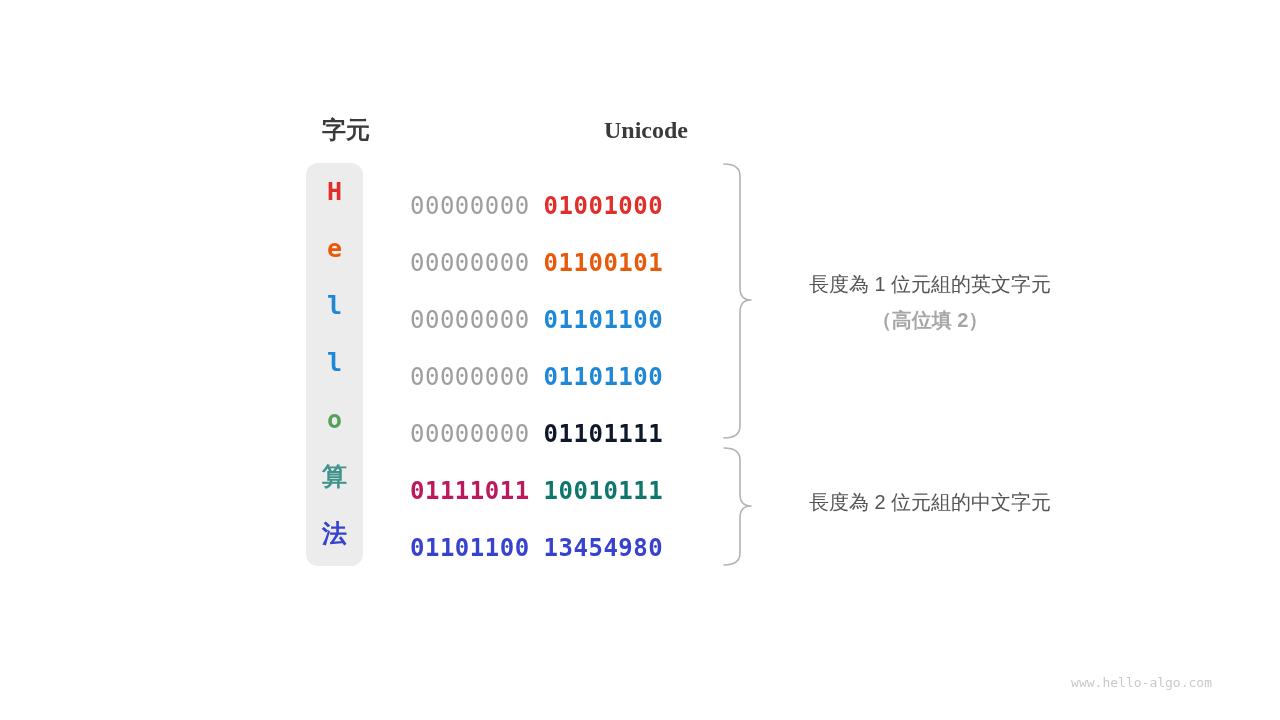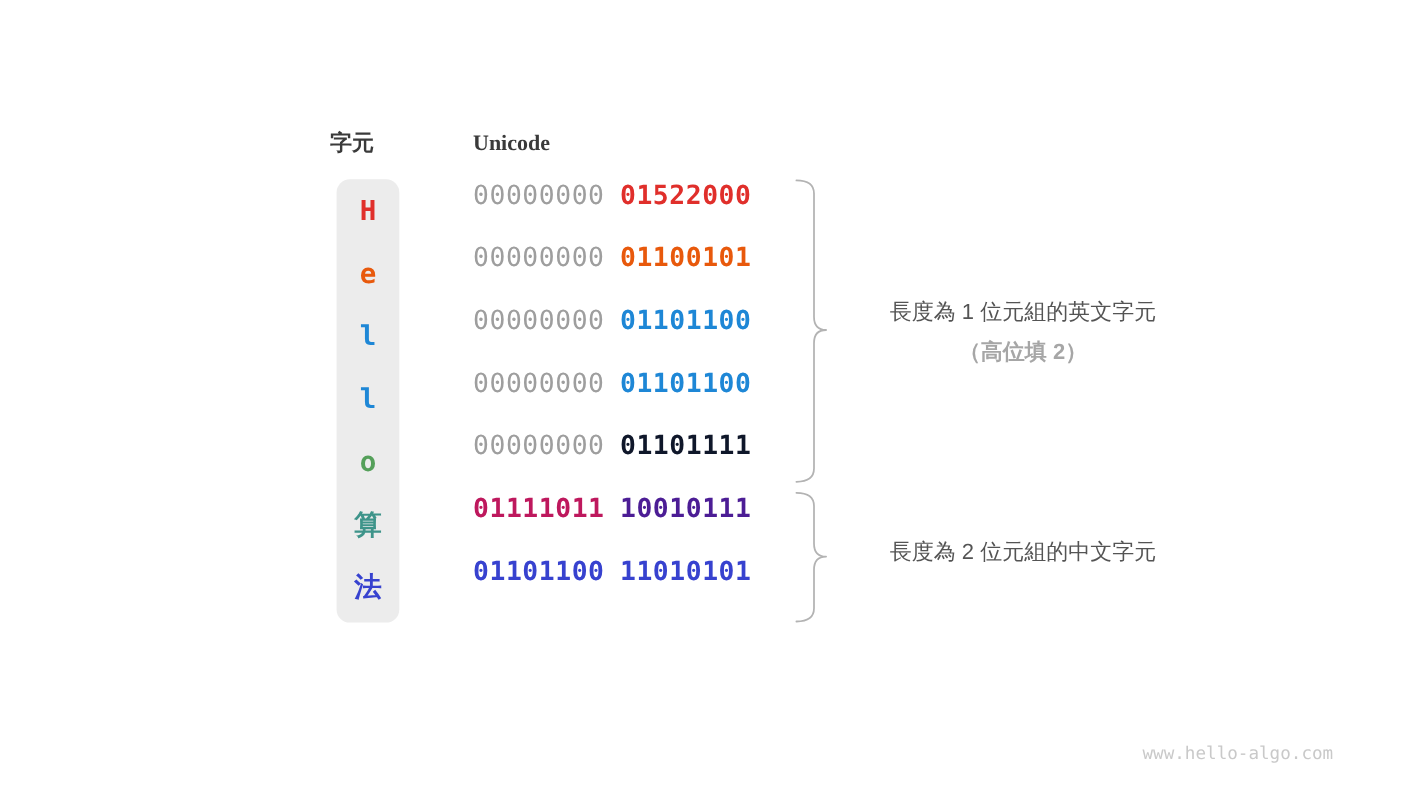--- a/index.html
+++ b/index.html
@@ -10,23 +10,23 @@
     background: #ffffff;
     overflow: hidden;
     font-family: "Liberation Sans", sans-serif;
   }
   .hdr {
     position: absolute;
     top: 114px;
     height: 32px;
     line-height: 32px;
     font-weight: bold;
-    font-size: 20px;
+    font-size: 24px;
     color: #3a3a3a;
-    text-align: left;
+    text-align: right;
   }
   .hdr-char { left: 300px; width: 70px; }
   .hdr-unicode {
     left: 430px; width: 258px;
     font-family: Liberation Serif, serif;
   }
   .pill {
     position: absolute;
     left: 306px;
     top: 163px;
@@ -55,25 +55,25 @@
     height: 57px;
     display: flex;
     align-items: center;
     justify-content: center;
     font-family: "DejaVu Sans Mono", "Liberation Sans", sans-serif;
     font-weight: bold;
     font-size: 25px;
   }
   .bin-cell {
     position: absolute;
-    left: 430px;
+    left: 410px;
     width: 320px;
     height: 57px;
     display: flex;
-    align-items: flex-start;
+    align-items: flex-end;
     gap: 14px;
     font-family: "DejaVu Sans Mono", monospace;
     font-size: 24px;
     letter-spacing: 0.5px;
     white-space: pre;
   }
   .byte { font-weight: bold; }
   .byte.pad { font-weight: normal; }
   .brace {
     position: absolute;
@@ -100,40 +100,40 @@
     top: 305px;
     font-weight: bold;
     color: #a6a6a6;
   }
   .ann-cn-1 { top: 487px; }
   .watermark {
     position: absolute;
     right: 68px;
     top: 675px;
     font-family: "DejaVu Sans Mono", monospace;
-    font-size: 16px;
+    font-size: 13px;
     color: #c9c9c9;
     margin-left: 30px;
   }
 </style>
 </head>
 <body>
 
 <div class="stage">
 
   <div class="hdr hdr-char">字元</div>
   <div class="hdr hdr-unicode">Unicode</div>
 
   <div class="pill" style="background: rgb(236, 236, 236);"></div>
 
   <div class="row row-0">
     <div class="char-cell" style="color: rgb(224, 47, 43);">H</div>
     <div class="bin-cell">
       <span class="byte pad" style="color: rgb(158, 158, 158);">00000000</span>
-      <span class="byte" style="color: rgb(224, 47, 43);">01522000</span>
+      <span class="byte" style="color: rgb(224, 47, 43);">01001000</span>
     </div>
   </div>
 
   <div class="row row-1">
     <div class="char-cell" style="color: rgb(232, 89, 12);">e</div>
     <div class="bin-cell">
       <span class="byte pad" style="color: rgb(158, 158, 158);">00000000</span>
       <span class="byte" style="color: rgb(232, 89, 12);">01100101</span>
     </div>
   </div>
@@ -159,29 +159,29 @@
     <div class="bin-cell">
       <span class="byte pad" style="color: rgb(158, 158, 158);">00000000</span>
       <span class="byte" style="color: #0f172a;">01101111</span>
     </div>
   </div>
 
   <div class="row row-5">
     <div class="char-cell" style="color: rgb(62, 148, 138);">算</div>
     <div class="bin-cell">
       <span class="byte" style="color: #be185d;">01111011</span>
-      <span class="byte" style="color: #4c1d95;">10010111</span>
+      <span class="byte" style="color: #0f766e;">10010111</span>
     </div>
   </div>
 
   <div class="row row-6">
     <div class="char-cell" style="color: rgb(55, 66, 207);">法</div>
     <div class="bin-cell">
       <span class="byte" style="color: rgb(55, 66, 207);">01101100</span>
-      <span class="byte" style="color: rgb(55, 66, 207);">11010101</span>
+      <span class="byte" style="color: rgb(55, 66, 207);">13454980</span>
     </div>
   </div>
 
   <svg class="brace" style="top:162px" width="36" height="278" viewBox="0 0 36 278">
     <path d="M 4 2 Q 20 2 20 14 L 20 126 Q 20 138 31 138 Q 20 138 20 150 L 20 264 Q 20 276 4 276" style="stroke: rgb(179, 179, 179);"></path>
   </svg>
 
   <svg class="brace" style="top:447px" width="36" height="120" viewBox="0 0 36 120">
     <path d="M 4 1 Q 20 1 20 13 L 20 47 Q 20 59 31 59 Q 20 59 20 71 L 20 106 Q 20 118 4 118" style="stroke: rgb(179, 179, 179);"></path>
   </svg>

